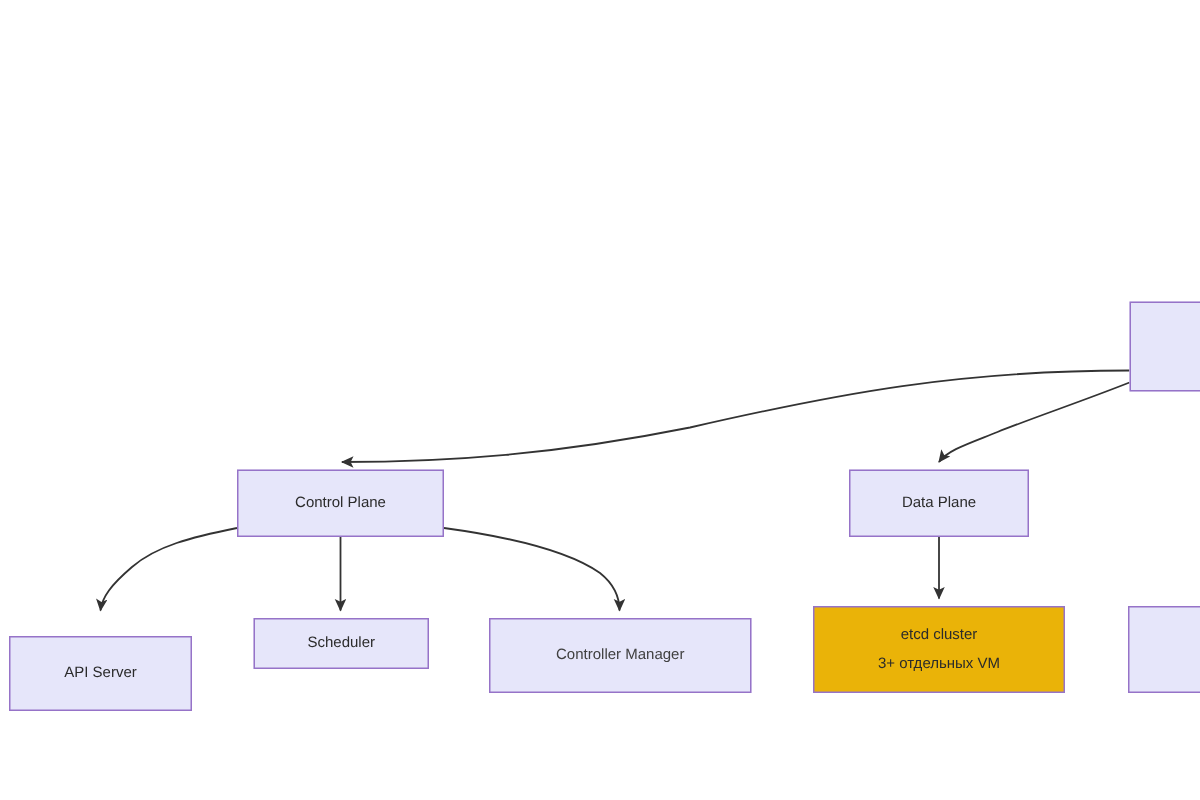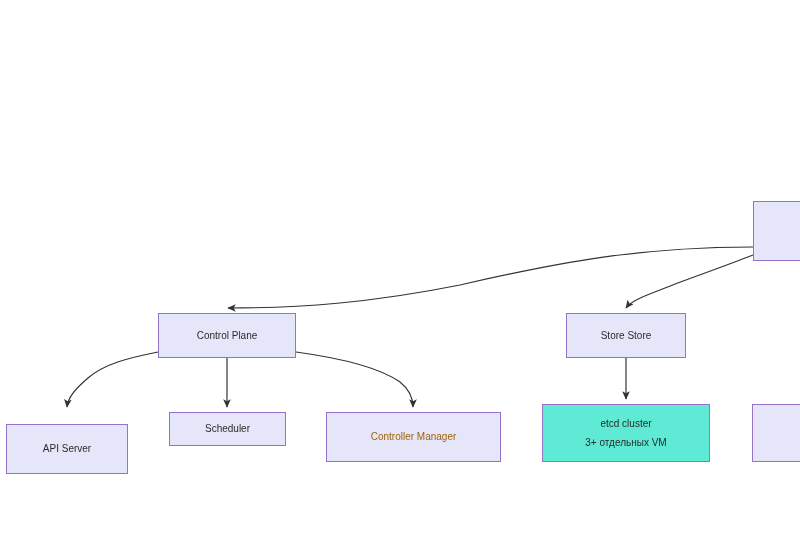--- a/index.html
+++ b/index.html
@@ -71,32 +71,32 @@
         <path d="M 626 358 L 626 399" fill="none" stroke="#333333" stroke-width="1.2" marker-end="url(#arrowhead)"></path>
       </g>
   </svg>
 
   <div id="nodes-group">
       <div class="node two-line" style="left: 753px; top: 201px; width: 120px; height: 60px; background: rgb(230, 230, 250); border-color: rgb(150, 115, 200); color: rgb(43, 43, 43);"></div>
       <div class="node" style="left: 158px; top: 313px; width: 138px; height: 45px; background: rgb(230, 230, 250); border-color: rgb(150, 115, 200); color: rgb(43, 43, 43);">
         <span class="line">Control Plane</span>
       </div>
       <div class="node" style="left: 566px; top: 313px; width: 120px; height: 45px; background: rgb(230, 230, 250); border-color: rgb(150, 115, 200); color: rgb(43, 43, 43);">
-        <span class="line">Store Store</span>
+        <span class="line">Data Plane</span>
       </div>
       <div class="node" style="left: 6px; top: 424px; width: 122px; height: 50px; background: rgb(230, 230, 250); border-color: rgb(150, 115, 200); color: rgb(43, 43, 43);">
         <span class="line">API Server</span>
       </div>
       <div class="node" style="left: 169px; top: 412px; width: 117px; height: 34px; background: rgb(230, 230, 250); border-color: rgb(150, 115, 200); color: rgb(43, 43, 43);">
         <span class="line">Scheduler</span>
       </div>
-      <div class="node" style="left: 326px; top: 412px; width: 175px; height: 50px; background: rgb(230, 230, 250); border-color: rgb(150, 115, 200); color: #a16207;">
+      <div class="node" style="left: 326px; top: 412px; width: 175px; height: 50px; background: rgb(230, 230, 250); border-color: rgb(150, 115, 200); color: #404040;">
         <span class="line">Controller Manager</span>
       </div>
-      <div class="node two-line" style="left: 542px; top: 404px; width: 168px; height: 58px; background: #5eead4; border-color: rgb(150, 115, 200); color: rgb(43, 43, 43);">
+      <div class="node two-line" style="left: 542px; top: 404px; width: 168px; height: 58px; background: #eab308; border-color: rgb(150, 115, 200); color: rgb(43, 43, 43);">
         <span class="line">etcd cluster</span>
         <span class="line">3+ отдельных VM</span>
       </div>
       <div class="node" style="left: 752px; top: 404px; width: 120px; height: 58px; background: rgb(230, 230, 250); border-color: rgb(150, 115, 200); color: rgb(43, 43, 43);">
         <span class="line">уста</span>
       </div>
     </div>
 
 </div>
 

